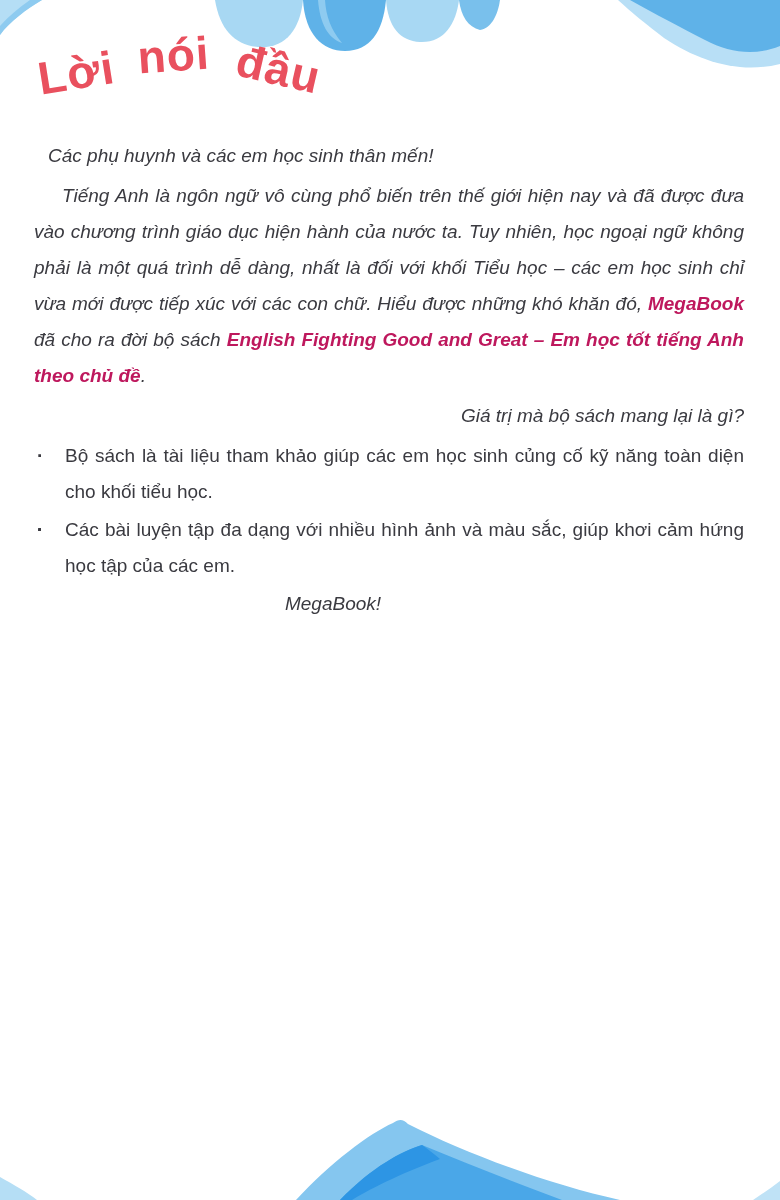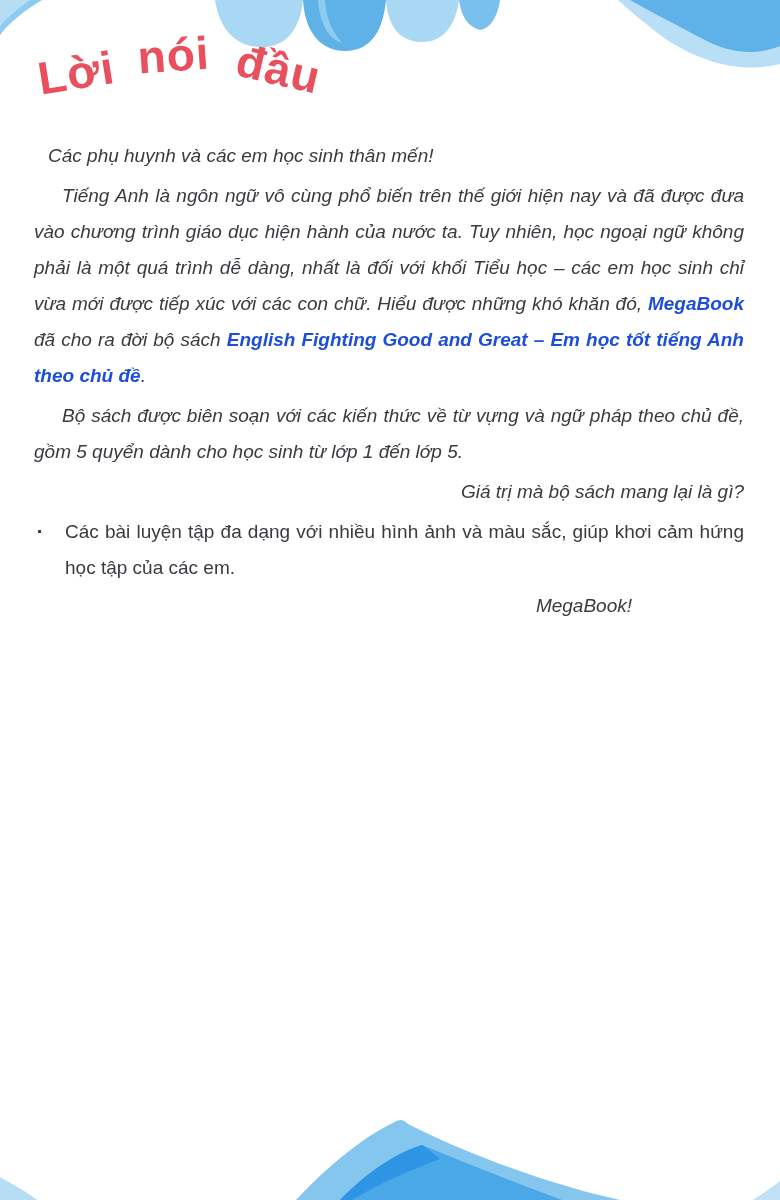--- a/index.html
+++ b/index.html
@@ -31,29 +31,29 @@
   .content{
     position:absolute;left:34px;right:36px;top:138px;
     font-size:19px;line-height:36px;
     text-align:justify;
   }
   .content p{margin:0 0 4px 0;font-style:italic;}
   .para{text-indent:28px;}
   .italic{font-style:italic;}
   .greeting{text-indent:14px;text-align:left;}
   .question{text-indent:14px;text-align:right;margin-top:2px;}
-  .accent{color:#1d4ed8;font-weight:bold;}
+  .accent{color:#be185d;font-weight:bold;}
   .bullets{list-style:none;margin:2px 0 2px 0;padding:0;}
   .bullets li{position:relative;padding-left:31px;margin:2px 0;}
   .bullets .dot{
     position:absolute;left:3px;top:0;
     font-weight:bold;color:#3a3a40;
   }
   .signature{
-    text-align:right;padding-right:112px;margin-top:2px;
+    text-align:center;padding-right:112px;margin-top:2px;
   }
 </style>
 </head>
 <body>
 
 <div class="page">
 
   <svg class="top-deco" viewBox="0 0 780 140" preserveAspectRatio="none">
 
     <path d="M0,0 L42,0 C27,9 10,21 0,35 Z" fill="#b5def5"></path>
@@ -74,27 +74,27 @@
     <span class="w w2">nói</span>
     <span class="w w3">đầu</span>
   </h1>
 
   <div class="content">
 
     <p class="greeting italic">Các phụ huynh và các em học sinh thân mến!</p>
 
     <p class="para"><span>Tiếng Anh là ngôn ngữ vô cùng phổ biến trên thế giới hiện nay và đã được đưa vào chương trình giáo dục hiện hành của nước ta. Tuy nhiên, học ngoại ngữ không phải là một quá trình dễ dàng, nhất là đối với khối Tiểu học – các em học sinh chỉ vừa mới được tiếp xúc với các con chữ. Hiểu được những khó khăn đó, </span><span class="accent">MegaBook</span><span> đã cho ra đời bộ sách </span><span class="accent">English Fighting Good and Great – Em học tốt tiếng Anh theo chủ đề</span><span>.</span></p>
 
-    <p class="para">Bộ sách được biên soạn với các kiến thức về từ vựng và ngữ pháp theo chủ đề, gồm 5 quyển dành cho học sinh từ lớp 1 đến lớp 5.</p>
 
     <p class="question italic">Giá trị mà bộ sách mang lại là gì?</p>
 
     <ul class="bullets">
       <li>
         <span class="dot">·</span>
+        <span>Bộ sách là tài liệu tham khảo giúp các em học sinh củng cố kỹ năng toàn diện cho khối tiểu học.</span>
       </li>
       <li>
         <span class="dot">·</span>
       </li>
       <li>
         <span class="dot">·</span>
       </li>
       <li>
         <span class="dot">·</span>
         <span>Các bài luyện tập đa dạng với nhiều hình ảnh và màu sắc, giúp khơi cảm hứng học tập của các em.</span>

